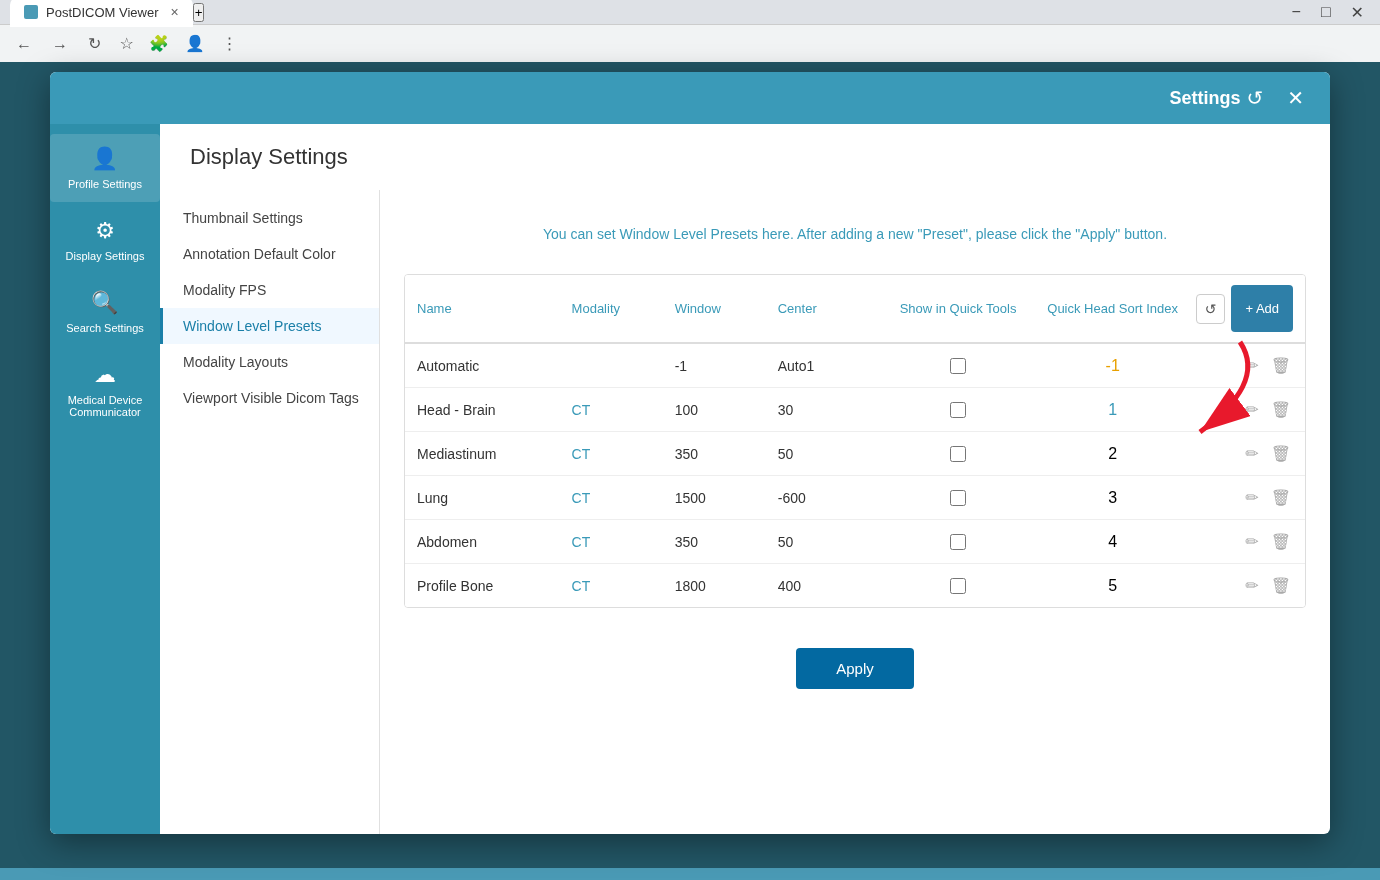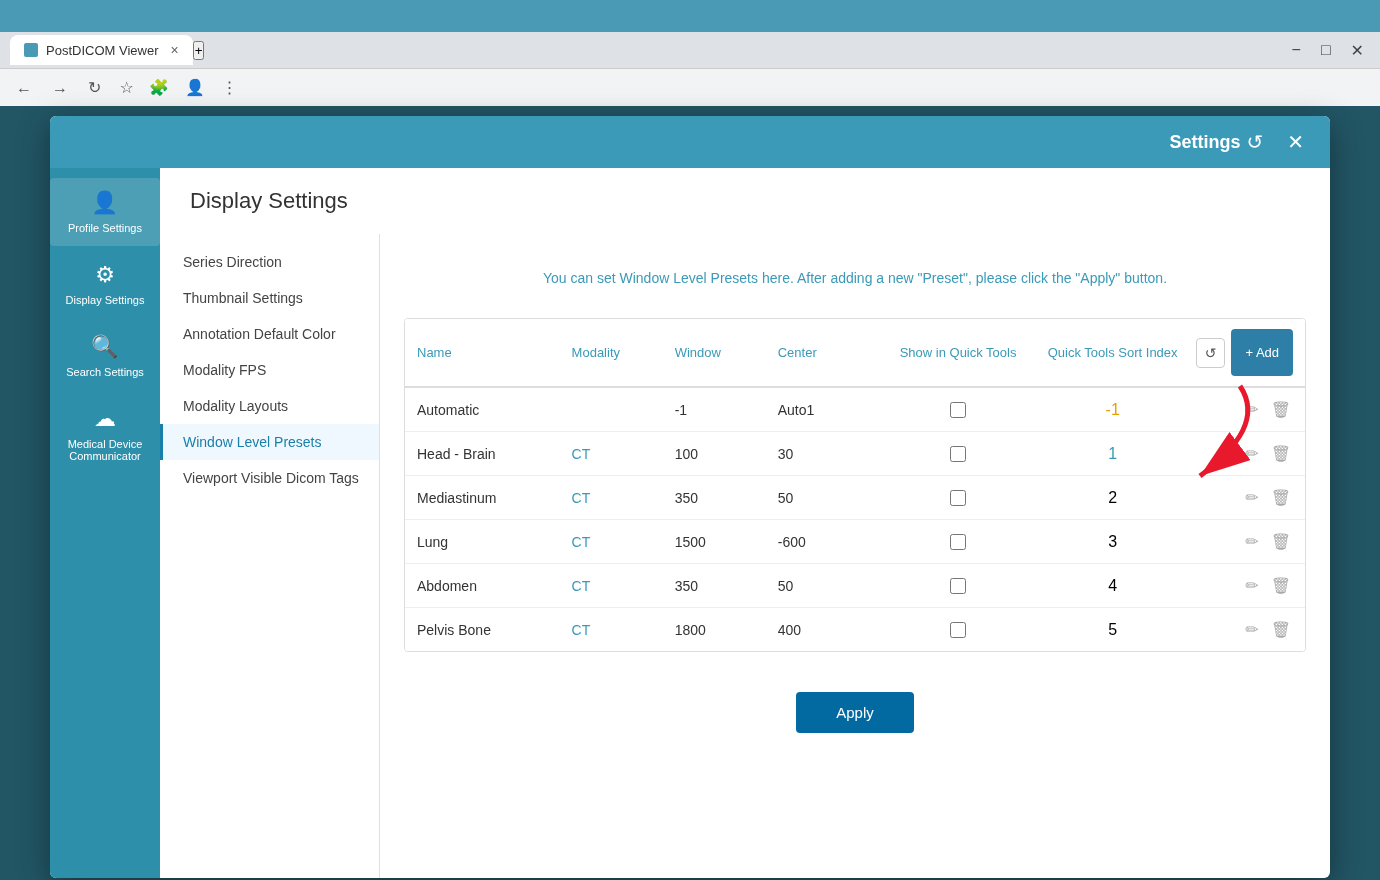--- a/index.html
+++ b/index.html
@@ -1,20 +1,20 @@
 <!DOCTYPE html>
 <html><head>
   <meta charset="utf-8">
   <style>
     * { box-sizing: border-box; margin: 0; padding: 0; }
     body { font-family: Arial, sans-serif; background: #4a9ab5; width: 1380px; height: 880px; overflow: hidden; }
 
     
     .browser-chrome { background: #dee1e6; width: 100%; }
-    .browser-titlebar { display: flex; align-items: center; padding: 6px 10px; gap: 8px; height: 36px; margin-top: 32px; }
+    .browser-titlebar { display: flex; align-items: center; padding: 6px 10px; gap: 8px; height: 24px; }
     .browser-titlebar .tab-bar { display: flex; align-items: center; flex: 1; }
     .browser-tab { background: white; border-radius: 8px 8px 0 0; padding: 6px 14px; display: flex; align-items: center; gap: 8px; font-size: 13px; color: #333; height: 30px; min-width: 180px; }
     .browser-tab .favicon { width: 14px; height: 14px; background: #4a9ab5; border-radius: 2px; }
     .browser-tab .close-tab { cursor: pointer; color: #666; font-size: 14px; margin-left: 4px; }
     .win-controls { display: flex; gap: 8px; align-items: center; }
     .win-btn { background: none; border: none; font-size: 16px; cursor: pointer; color: #444; padding: 2px 6px; }
 
     
     .address-bar { background: #f1f3f4; display: flex; align-items: center; padding: 4px 10px; gap: 8px; height: 38px; border-top: 1px solid #ccc; }
     .nav-btn { background: none; border: none; font-size: 16px; color: #555; cursor: pointer; padding: 2px 6px; }
@@ -154,41 +154,40 @@
           </div>
         </div>
 
         <div style="flex:1; display:flex; flex-direction:column; overflow:hidden;">
           <div style="padding: 20px 30px 0 30px;">
             <h2 class="settings-page-title">Display Settings</h2>
           </div>
           <div style="display:flex; flex:1; overflow:hidden;">
 
             <div class="sub-nav">
-              <div class="sub-nav-item">Series Direction</div>
               <div class="sub-nav-item">Thumbnail Settings</div>
               <div class="sub-nav-item">Annotation Default Color</div>
               <div class="sub-nav-item">Modality FPS</div>
+              <div class="sub-nav-item active">Window Level Presets</div>
               <div class="sub-nav-item">Modality Layouts</div>
-              <div class="sub-nav-item active">Window Level Presets</div>
               <div class="sub-nav-item">Viewport Visible Dicom Tags</div>
             </div>
 
             <div class="main-content">
               <div class="info-banner">You can set Window Level Presets here. After adding a new "Preset", please click the "Apply" button.</div>
 
               <div class="presets-table">
 
                 <div class="table-header">
                   <span class="table-header-cell col-name">Name</span>
                   <span class="table-header-cell col-modality">Modality</span>
                   <span class="table-header-cell col-window">Window</span>
                   <span class="table-header-cell col-center">Center</span>
                   <span class="table-header-cell col-quick">Show in Quick Tools</span>
-                  <span class="table-header-cell col-sort">Quick Tools Sort Index</span>
+                  <span class="table-header-cell col-sort">Quick Head Sort Index</span>
                   <div class="col-actions">
                     <button class="reset-btn">↺</button>
                     <button class="add-btn">+ Add</button>
                   </div>
                 </div>
 
                 <div class="table-row">
                   <span class="cell col-name">Automatic</span>
                   <span class="cell col-modality"></span>
                   <span class="cell col-window">-1</span>
@@ -267,21 +266,21 @@
                   <div class="sort-cell col-sort">
                     <span>4</span>
                   </div>
                   <div class="action-cell">
                     <button class="action-btn">✏</button>
                     <button class="action-btn">🗑</button>
                   </div>
                 </div>
 
                 <div class="table-row">
-                  <span class="cell col-name">Pelvis Bone</span>
+                  <span class="cell col-name">Profile Bone</span>
                   <span class="cell col-modality modality-ct">CT</span>
                   <span class="cell col-window">1800</span>
                   <span class="cell col-center">400</span>
                   <div class="checkbox-cell">
                     <input type="checkbox" style="">
                   </div>
                   <div class="sort-cell col-sort">
                     <span>5</span>
                   </div>
                   <div class="action-cell">

